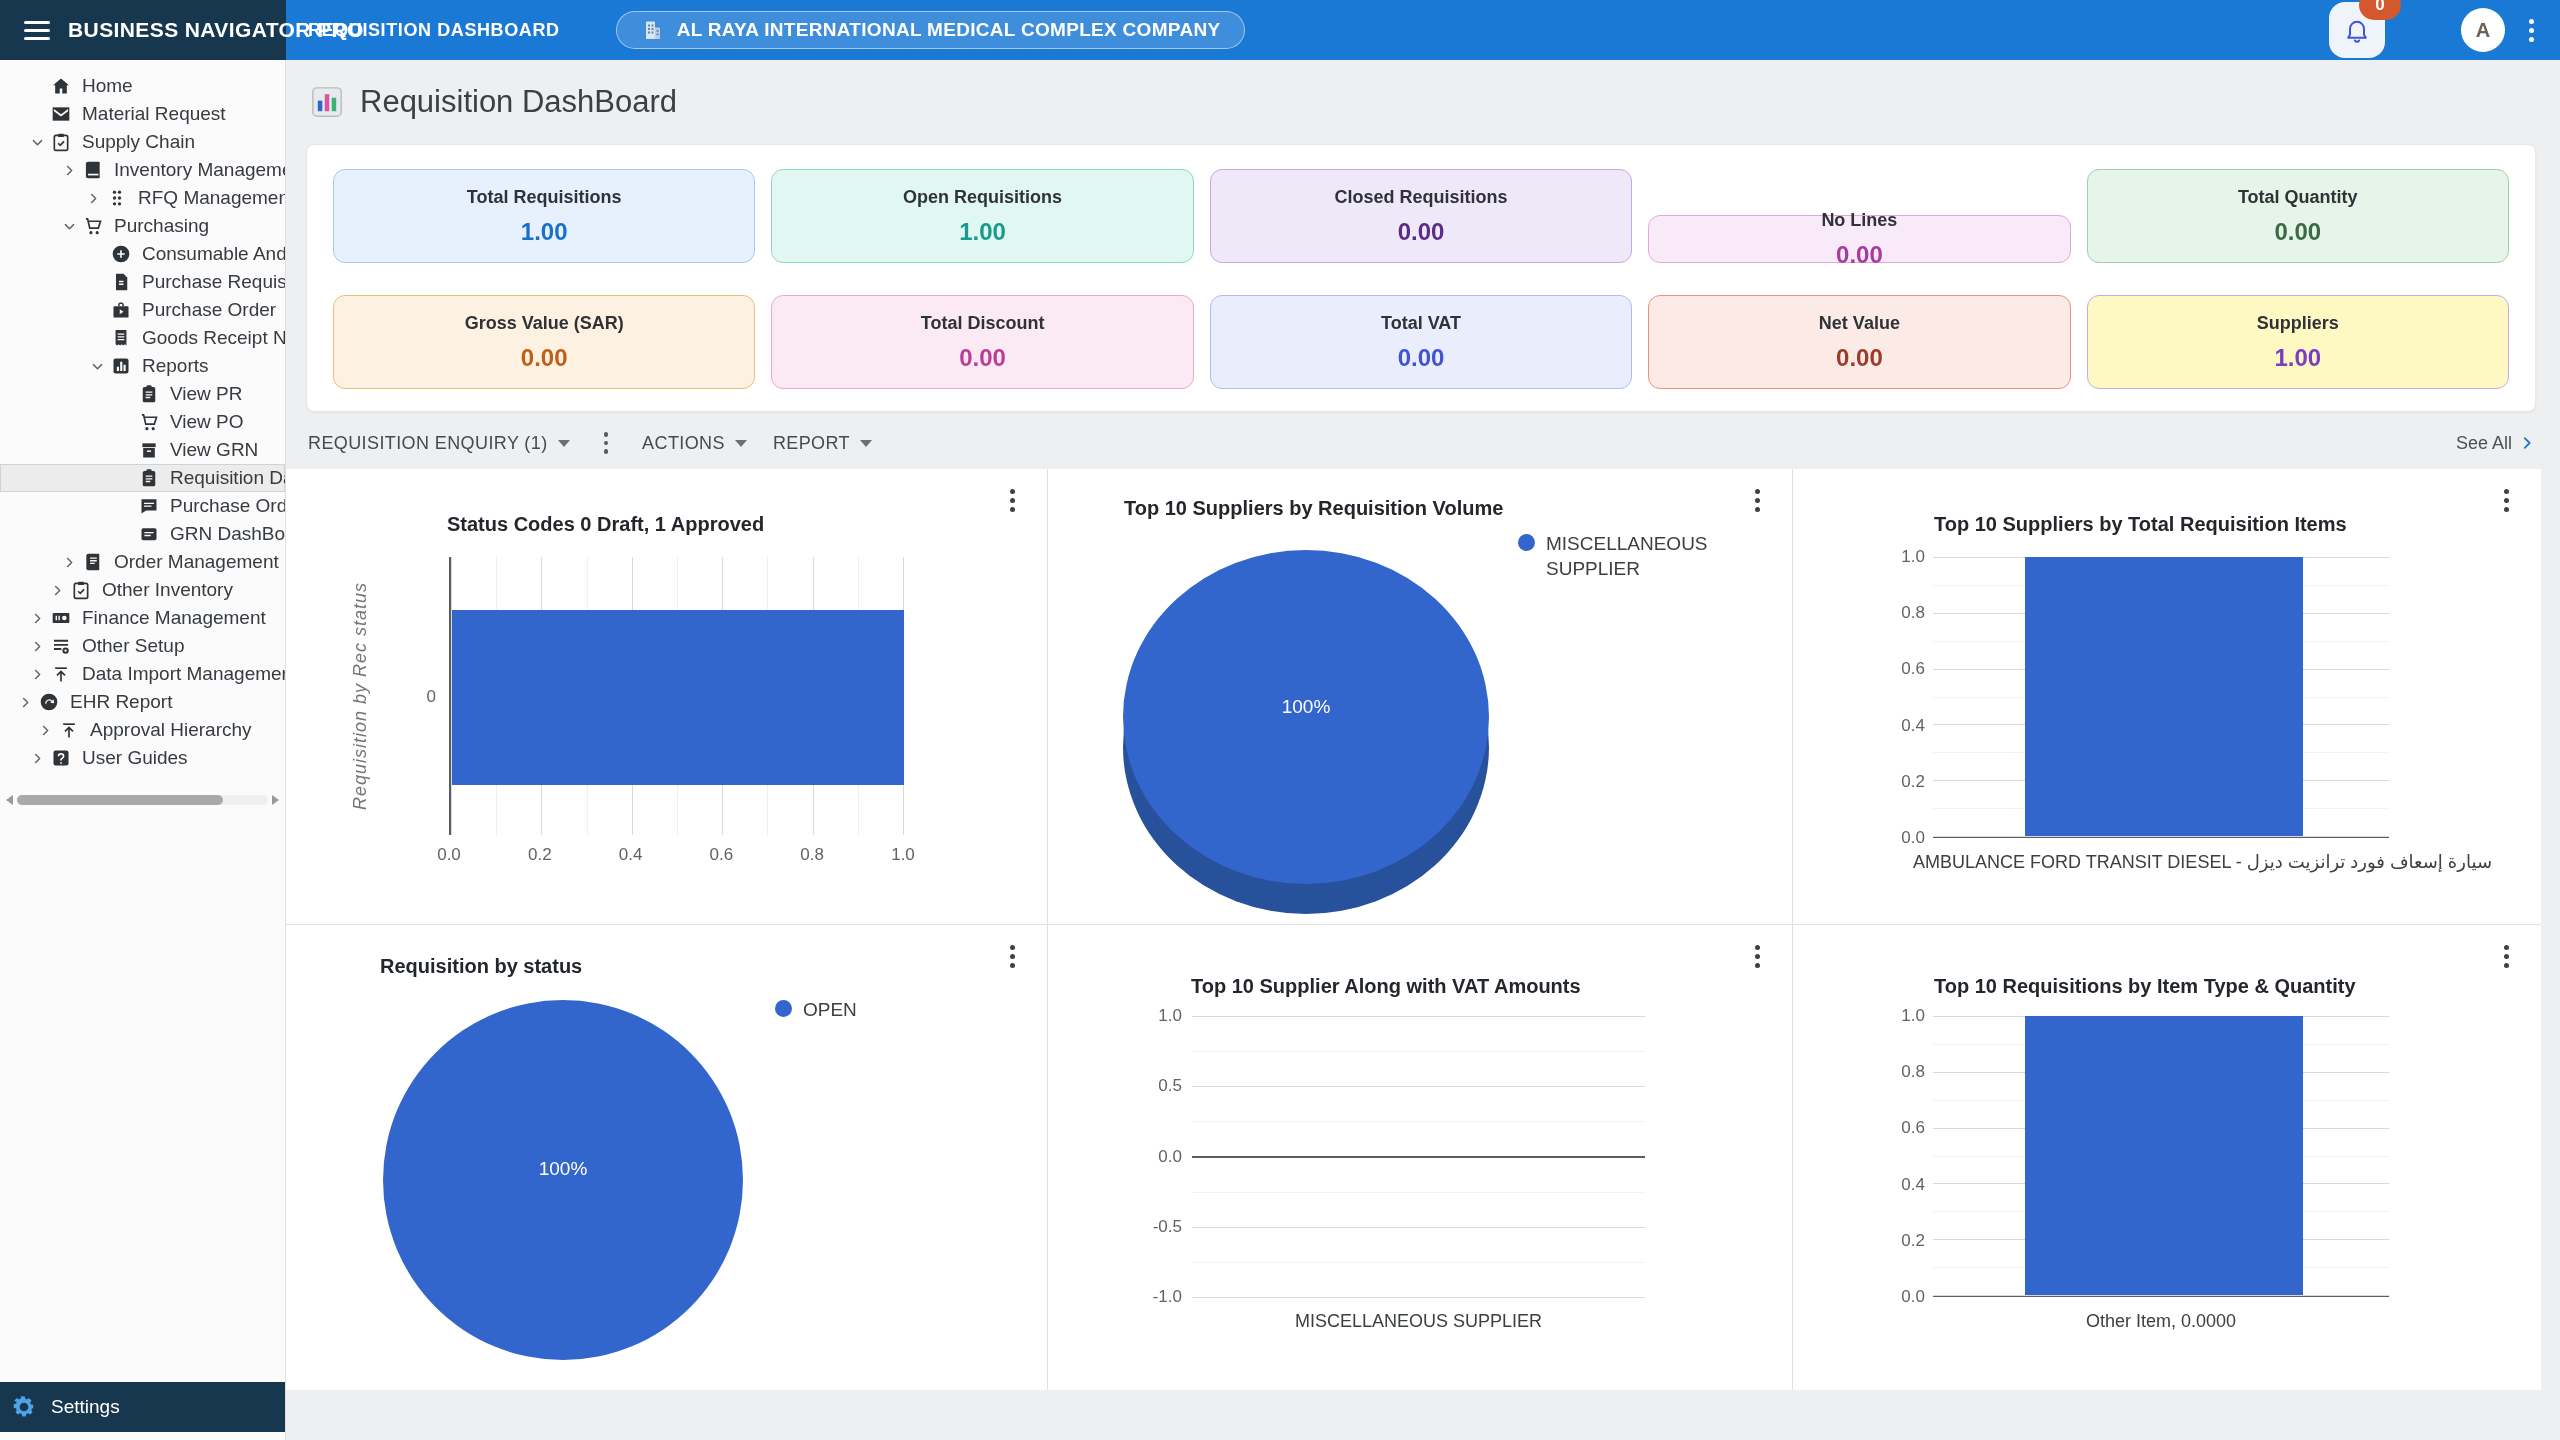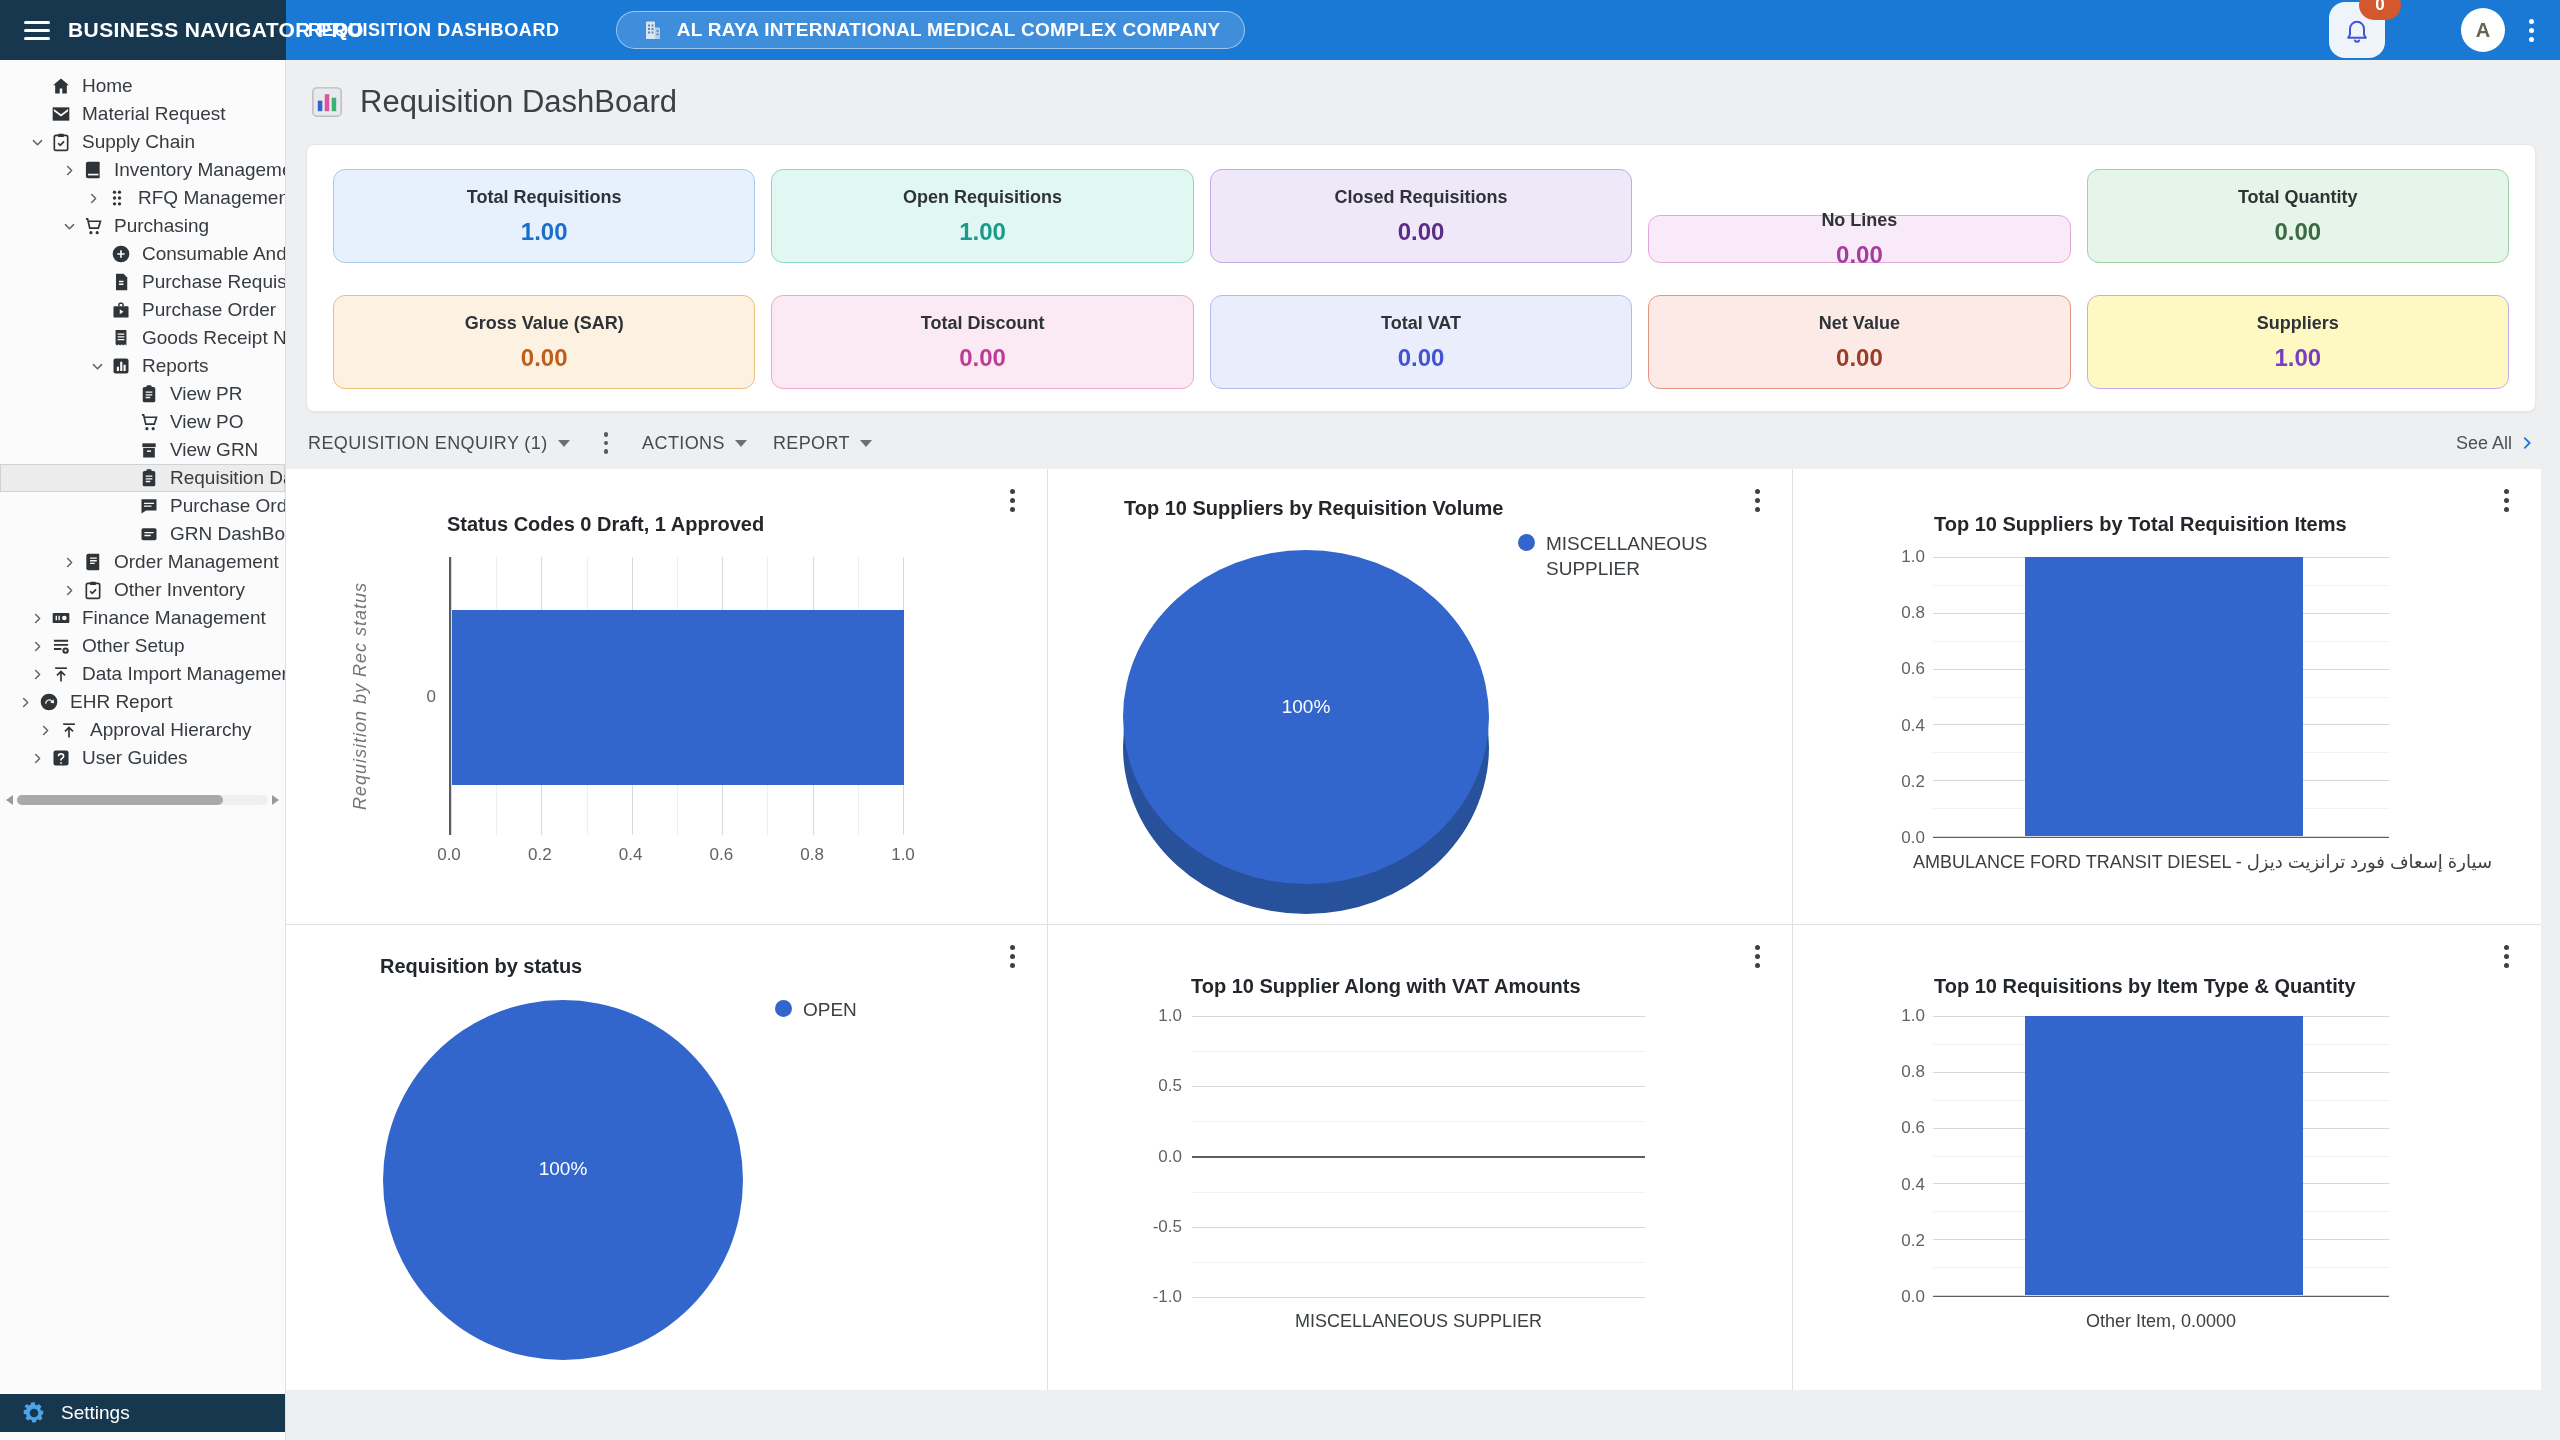--- a/index.html
+++ b/index.html
@@ -36,21 +36,21 @@
   .chev{width:26px;height:28px;flex:0 0 auto;display:flex;align-items:center;justify-content:center;color:#5f6368;}
   .chev svg{width:15px;height:15px;}
   .nicon{width:22px;height:22px;flex:0 0 auto;color:#2f3438;display:flex;align-items:center;justify-content:center;}
   .nicon svg{width:20px;height:20px;fill:currentColor;}
   .nlabel{margin-left:10px;font-size:19px;color:#353b41;}
   .hscroll{margin:22px 6px 0 6px;height:12px;display:flex;align-items:center;gap:4px;cursor:pointer;}
   .hscroll .arrL{width:0;height:0;border-top:5px solid transparent;border-bottom:5px solid transparent;border-right:7px solid #9a9a9a;}
   .hscroll .arrR{width:0;height:0;border-top:5px solid transparent;border-bottom:5px solid transparent;border-left:7px solid #9a9a9a;}
   .hscroll .track{flex:1;height:10px;border-radius:5px;background:#f0f0f0;position:relative;}
   .hscroll .thumb{position:absolute;left:0;top:0;width:82%;height:10px;border-radius:5px;background:#a9a9a9;}
-  .settings-bar{position:absolute;left:0;bottom:8px;width:286px;height:38px;background:#16374e;display:flex;align-items:center;gap:14px;padding-left:21px;cursor:pointer;}
+  .settings-bar{position:absolute;left:0;bottom:8px;width:286px;height:50px;background:#16374e;display:flex;align-items:center;gap:14px;padding-left:11px;cursor:pointer;}
   .settings-bar .gear svg{width:26px;height:26px;display:block;}
   .settings-label{color:#fff;font-size:19px;}
 
   
   .content{position:absolute;left:286px;top:60px;width:2274px;height:1380px;background:#edeff1;}
   .page-head{position:absolute;left:24px;top:18px;height:48px;display:flex;align-items:center;gap:16px;}
   .ph-icon svg{width:34px;height:34px;display:block;}
   .ph-title{margin:0;font-size:31px;font-weight:500;color:#3b4046;}
 
   .kpi-panel{position:absolute;left:20px;top:84px;width:2230px;height:268px;background:#fff;border:1px solid #e4e6e9;
@@ -372,21 +372,21 @@
             </svg>
           </span>
           <span class="nicon">
             <svg viewBox="0 0 24 24">
               <path d="M6.5 2h12a1 1 0 0 1 1 1v18a1 1 0 0 1-1 1h-12A2.5 2.5 0 0 1 4 19.5v-15A2.5 2.5 0 0 1 6.5 2Z"></path>
               <path d="M8.5 6.5h8v1.6h-8Zm0 3.2h8v1.6h-8Zm0 3.2h5.5v1.6H8.5Z" fill="#fbfbfb"></path>
             </svg>
           </span>
           <span class="nlabel">Order Management</span>
         </div>
-        <div class="nav-row" style="padding-left: 56px;">
+        <div class="nav-row" style="padding-left: 44px;">
           <span class="chev">
             <svg viewBox="0 0 24 24">
               <path d="m9 5.5 6.5 6.5L9 18.5" fill="none" stroke="currentColor" stroke-width="2.3" stroke-linecap="round" stroke-linejoin="round"></path>
             </svg>
           </span>
           <span class="nicon">
             <svg viewBox="0 0 24 24">
               <rect x="4" y="4" width="16" height="18" rx="2" fill="none" stroke="currentColor" stroke-width="2"></rect>
               <rect x="8.5" y="2" width="7" height="4" rx="1"></rect>
               <path d="m8.5 13.5 2.6 2.6 4.6-4.8" fill="none" stroke="currentColor" stroke-width="2"></path>

